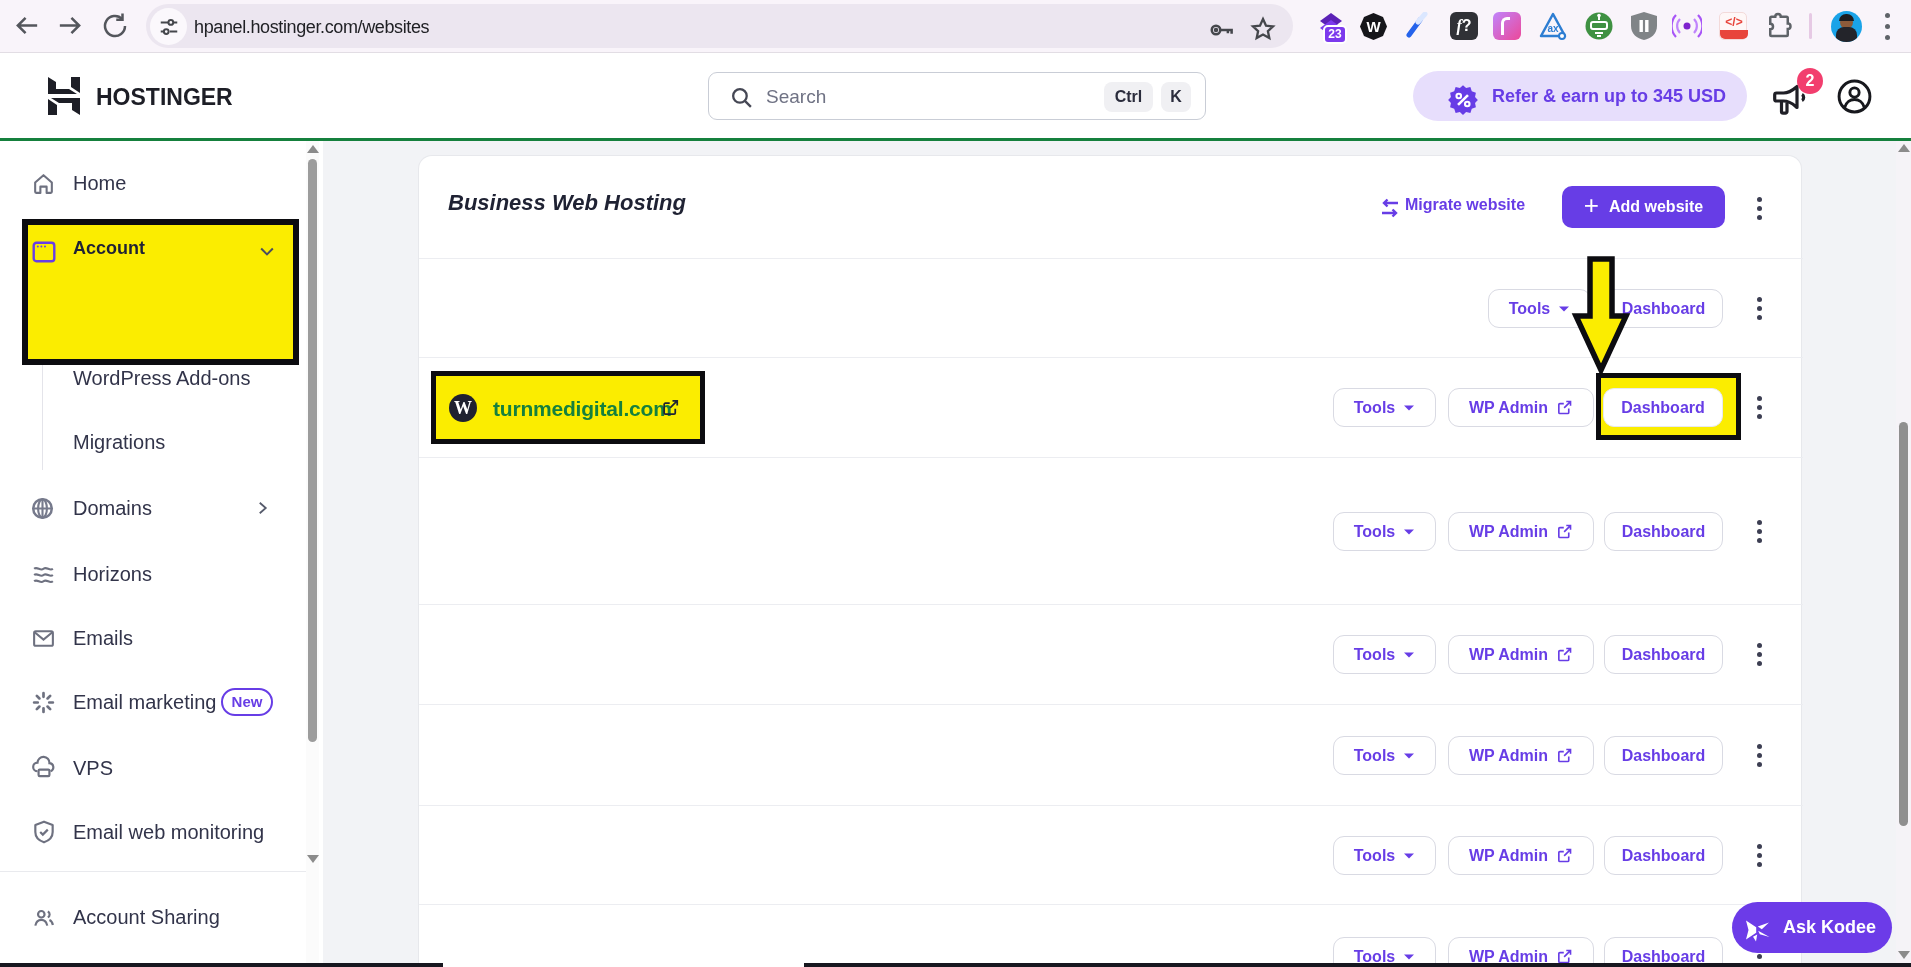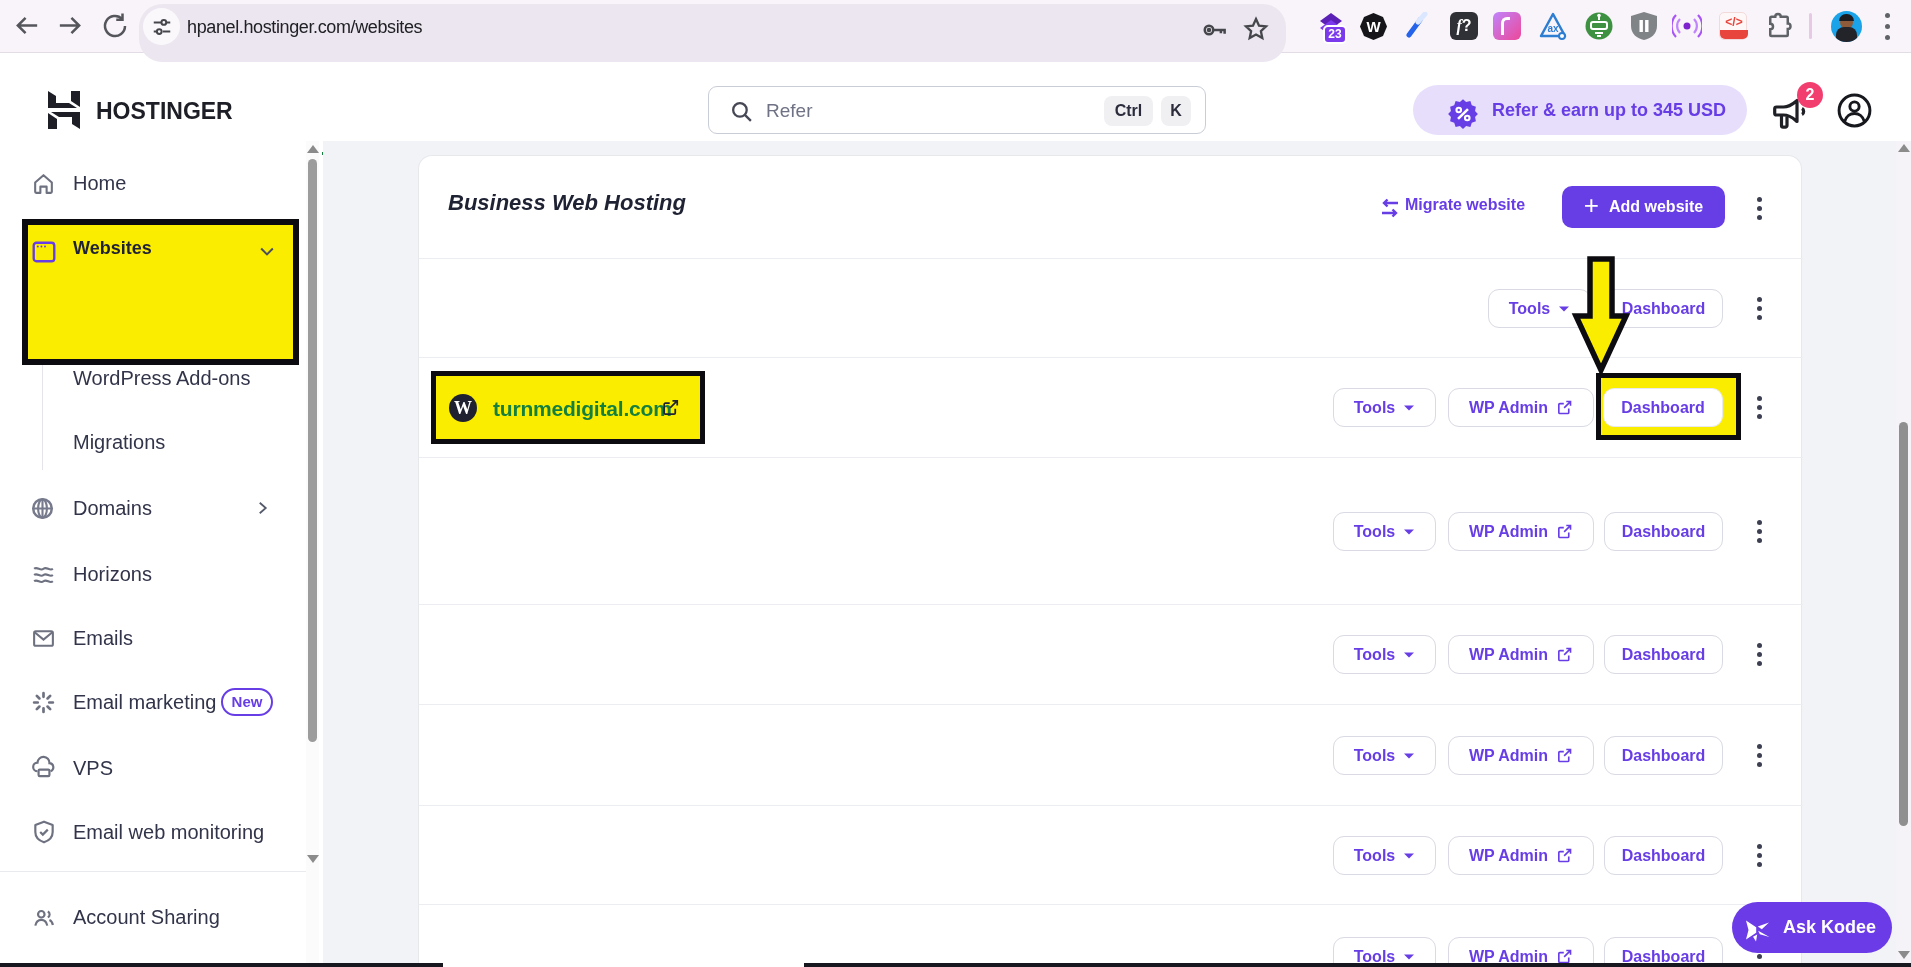--- a/index.html
+++ b/index.html
@@ -1,24 +1,24 @@
 <!DOCTYPE html>
 <html><head>
 <meta charset="utf-8">
 <style>
 * { margin:0; padding:0; box-sizing:border-box; }
 html,body { width:1911px; height:967px; overflow:hidden; font-family:"Liberation Sans", sans-serif; background:#fff; }
 
 #chrome { position:absolute; left:0; top:0; width:1911px; height:53px; background:#f9f4fa; border-bottom:1px solid #e2dde4; }
-#urlpill { position:absolute; left:139px; top:4px; width:1147px; height:58px; background:#ece6f0; border-radius:23px; }
+#urlpill { position:absolute; left:146px; top:4px; width:1147px; height:44px; background:#ece6f0; border-radius:23px; }
 .navicon { position:absolute; top:11px; }
 #urltxt { position:absolute; left:48px; top:13px; font-size:18px; color:#202125; letter-spacing:-0.38px; }
 #tunecircle { position:absolute; left:4px; top:4px; width:37px; height:37px; background:#fbf8fc; border-radius:50%; }
 
-#hheader { position:absolute; left:0; top:67px; width:1911px; height:88px; background:#fff; border-bottom:3px solid #15803d; }
+#hheader { position:absolute; left:0; top:53px; width:1911px; height:88px; background:#fff; border-bottom:3px solid #15803d; }
 #hlogotxt { position:absolute; left:96px; top:31px; font-size:23px; font-weight:bold; letter-spacing:0px; color:#1d1e26; }
 #searchbox { position:absolute; left:708px; top:19px; width:498px; height:48px; border:1px solid #c9cdd6; border-radius:9px; background:#fff; }
 #searchtxt { position:absolute; left:57px; top:13px; font-size:19px; color:#6f7284; }
 .kbd { position:absolute; top:9px; height:30px; background:#f0f0f3; border-radius:8px; font-size:16px; font-weight:bold; color:#2a2c3c; text-align:center; line-height:30px; }
 #referpill { position:absolute; left:1413px; top:18px; width:334px; height:50px; background:#e7defc; border-radius:25px;font-weight:bold; }
 #refertxt { position:absolute; left:79px; top:15px; font-size:18px; color:#673de6; white-space:nowrap; }
 
 #sidebar { position:absolute; left:0; top:141px; width:322px; height:826px; background:#fff; }
 .sitem { position:absolute; left:73px; font-size:20px; color:#32344a; white-space:nowrap; }
 .sicon { position:absolute; left:31px; }
@@ -88,21 +88,21 @@
       <polygon points="32,38 24,33 24,26 11,26 3,21 32,21"></polygon>
       <polygon points="9,38 0,38 0,22 9,28"></polygon>
     </g>
   </svg>
   <div id="hlogotxt">HOSTINGER</div>
   <div id="searchbox">
     <svg style="position:absolute;left:20px;top:12px" width="25" height="25" viewBox="0 0 24 24" fill="none" stroke="#454754" stroke-width="2.2">
         <circle cx="10.5" cy="10.5" r="6.5"></circle>
         <path d="M15.5 15.5 L21 21"></path>
       </svg>
-    <div id="searchtxt">Refer</div>
+    <div id="searchtxt">Search</div>
     <div class="kbd" style="left:395px;width:49px">Ctrl</div>
     <div class="kbd" style="left:452px;width:30px">K</div>
   </div>
   <div id="referpill">
     <svg style="position:absolute;left:33px;top:12px" width="34" height="34" viewBox="0 0 24 24">
         <path fill="#673de6" d="M12 1.5 l2.2 2 3 -0.6 1 2.9 2.9 1 -0.6 3 2 2.2 -2 2.2 0.6 3 -2.9 1 -1 2.9 -3 -0.6 -2.2 2 -2.2 -2 -3 0.6 -1 -2.9 -2.9 -1 0.6 -3 -2 -2.2 2 -2.2 -0.6 -3 2.9 -1 1 -2.9 3 0.6 z"></path>
         <path stroke="#fff" stroke-width="1.8" d="M8.5 15.5 L15.5 8.5"></path>
         <circle cx="9" cy="9.2" r="1.6" fill="none" stroke="#fff" stroke-width="1.5"></circle>
         <circle cx="15" cy="14.8" r="1.6" fill="none" stroke="#fff" stroke-width="1.5"></circle>
       </svg>
@@ -299,21 +299,21 @@
   <div class="tri-down" style="position:absolute;left:2px;top:810px"></div>
 </div>
 
 <div class="hlbox" id="ybox-side" style="left:22px;top:219px;width:277px;height:146px">
   <svg style="position:absolute;left:3px;top:14px" width="26" height="26" viewBox="0 0 24 24" fill="none" stroke="#673de6" stroke-width="2.2">
       <rect x="2.5" y="3.5" width="19" height="17" rx="2.5"></rect>
       <circle cx="6.3" cy="7" r="0.9" fill="#673de6" stroke="none"></circle>
       <circle cx="9.6" cy="7" r="0.9" fill="#673de6" stroke="none"></circle>
       <circle cx="12.9" cy="7" r="0.9" fill="#673de6" stroke="none"></circle>
     </svg>
-  <div style="position:absolute;left:45px;top:13px;font-size:18px;font-weight:bold;color:#1f2235">Websites</div>
+  <div style="position:absolute;left:45px;top:13px;font-size:18px;font-weight:bold;color:#1f2235">Account</div>
   <svg style="position:absolute;left:229px;top:16px" width="20" height="20" viewBox="0 0 24 24" fill="none" stroke="#4a4d60" stroke-width="2.4">
       <path d="M5 9 l7 7 7 -7"></path>
     </svg>
 </div>
 <div class="hlbox" id="ybox-site" style="left:431px;top:371px;width:274px;height:73px;border-width:5px">
   <div style="position:absolute;left:13px;top:18px;width:28px;height:28px;border-radius:50%;background:#1f2130"></div>
   <div style="position:absolute;left:13px;top:18px;width:28px;height:28px;color:#fff;font-size:18px;text-align:center;line-height:28px;font-family:'Liberation Serif',serif;font-weight:bold">W</div>
   <div style="position:absolute;left:57px;top:21px;font-size:21px;font-weight:bold;color:#15803d;letter-spacing:-0.2px">turnmedigital.com</div>
   <svg style="position:absolute;left:225px;top:22px" width="19" height="19" viewBox="0 0 24 24" fill="none" stroke="#1f2233" stroke-width="2.2">
       <path d="M18 13.5 V19 a1.5 1.5 0 0 1 -1.5 1.5 h-11 A1.5 1.5 0 0 1 4 19 V8 a1.5 1.5 0 0 1 1.5 -1.5 H11"></path>

